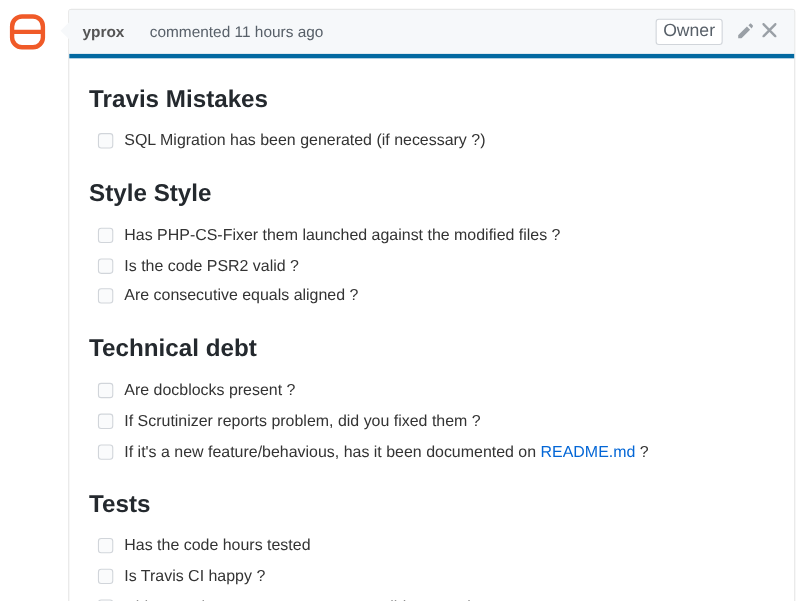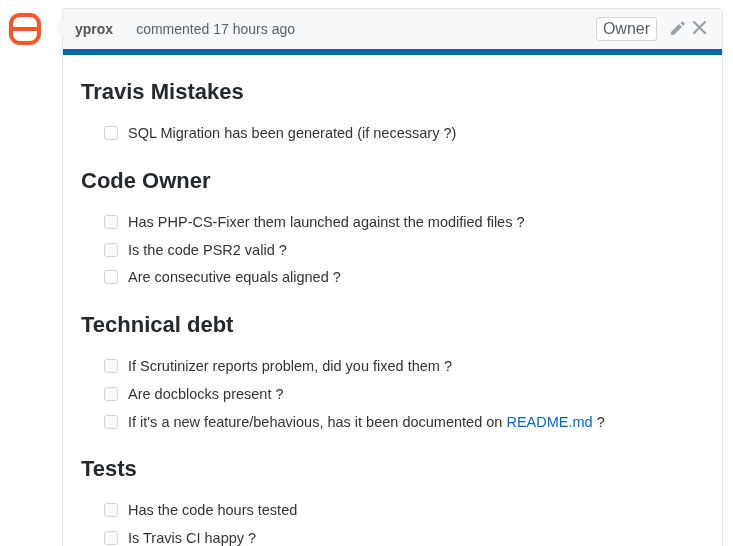--- a/index.html
+++ b/index.html
@@ -46,21 +46,21 @@
     border-top: 9px solid transparent;
     border-bottom: 9px solid transparent;
     border-right: 9px solid #e5e5e5;
     z-index: -1;
   }
   .comment-header {
     display: flex;
     align-items: center;
     padding: 8px 12px;
     background: #f6f8fa;
-    border-bottom: 6px solid #0369a1;
+    border-bottom: 4px solid #0369a1;
     color: #586069;
     text-align: center;
   }
   .author {
     font-weight: 600;
     color: #555;
     margin-right: 4px;
   }
   .header-verb { color: #586069; margin-left: 19px; }
   .header-time { color: #586069; margin-left: 4px; }
@@ -89,21 +89,21 @@
   }
   .comment-body h2 {
     font-size: 22px;
     font-weight: 700;
     margin: 20px 0 12px 0;
     color: #24292e;
   }
   ul.checklist {
     list-style: none;
     padding: 0 0 0 8px;
-    margin: 15px;
+    margin: 0;
   }
   ul.checklist li {
     display: flex;
     align-items: flex-start;
     padding: 3px 0;
     color: #333;
     font-size: 14.5px;
     line-height: 1.5;
   }
   .chk {
@@ -132,21 +132,21 @@
       <line x1="7" y1="19" x2="31" y2="19" stroke="#F05A28" stroke-width="4" stroke-linecap="round"></line>
     </svg>
   </div>
 
   <div class="comment-box">
     <div class="comment-arrow"></div>
 
     <div class="comment-header">
       <span class="author">yprox</span>
       <span class="header-verb">commented</span>
-      <span class="header-time">17 hours ago</span>
+      <span class="header-time">11 hours ago</span>
       <span class="header-spacer"></span>
       <span class="owner-badge">Owner</span>
       <button class="icon-btn">
         <span>
           <svg width="14" height="14" viewBox="0 0 14 14">
               <path d="M0 11.1v2.9h2.9l8-8-2.9-2.9-8 8zM13.4 3.2c.3-.3.3-.8 0-1.1L11.9.6c-.3-.3-.8-.3-1.1 0L9.4 2l2.9 2.9 1.1-1.7z" fill="#9aa0a6"></path>
             </svg>
         </span>
       </button>
       <button class="icon-btn">
@@ -161,45 +161,45 @@
     <div class="comment-body">
 
       <h2>Travis Mistakes</h2>
       <ul class="checklist">
         <li>
           <span class="chk"></span>
           <span>SQL Migration has been generated (if necessary ?)</span>
         </li>
       </ul>
 
-      <h2>Code Owner</h2>
+      <h2>Style Style</h2>
       <ul class="checklist">
         <li>
           <span class="chk"></span>
           <span>Has PHP-CS-Fixer them launched against the modified files ?</span>
         </li>
         <li>
           <span class="chk"></span>
           <span>Is the code PSR2 valid ?</span>
         </li>
         <li>
           <span class="chk"></span>
           <span>Are consecutive equals aligned ?</span>
         </li>
       </ul>
 
       <h2>Technical debt</h2>
       <ul class="checklist">
         <li>
           <span class="chk"></span>
+          <span>Are docblocks present ?</span>
+        </li>
+        <li>
+          <span class="chk"></span>
           <span>If Scrutinizer reports problem, did you fixed them ?</span>
-        </li>
-        <li>
-          <span class="chk"></span>
-          <span>Are docblocks present ?</span>
         </li>
         <li>
           <span class="chk"></span>
           <span>
             <span>If it's a new feature/behavious, has it been documented on </span><a href="#" class="inline-link">README.md</a><span> ?</span>
           </span>
         </li>
       </ul>
 
       <h2>Tests</h2>

